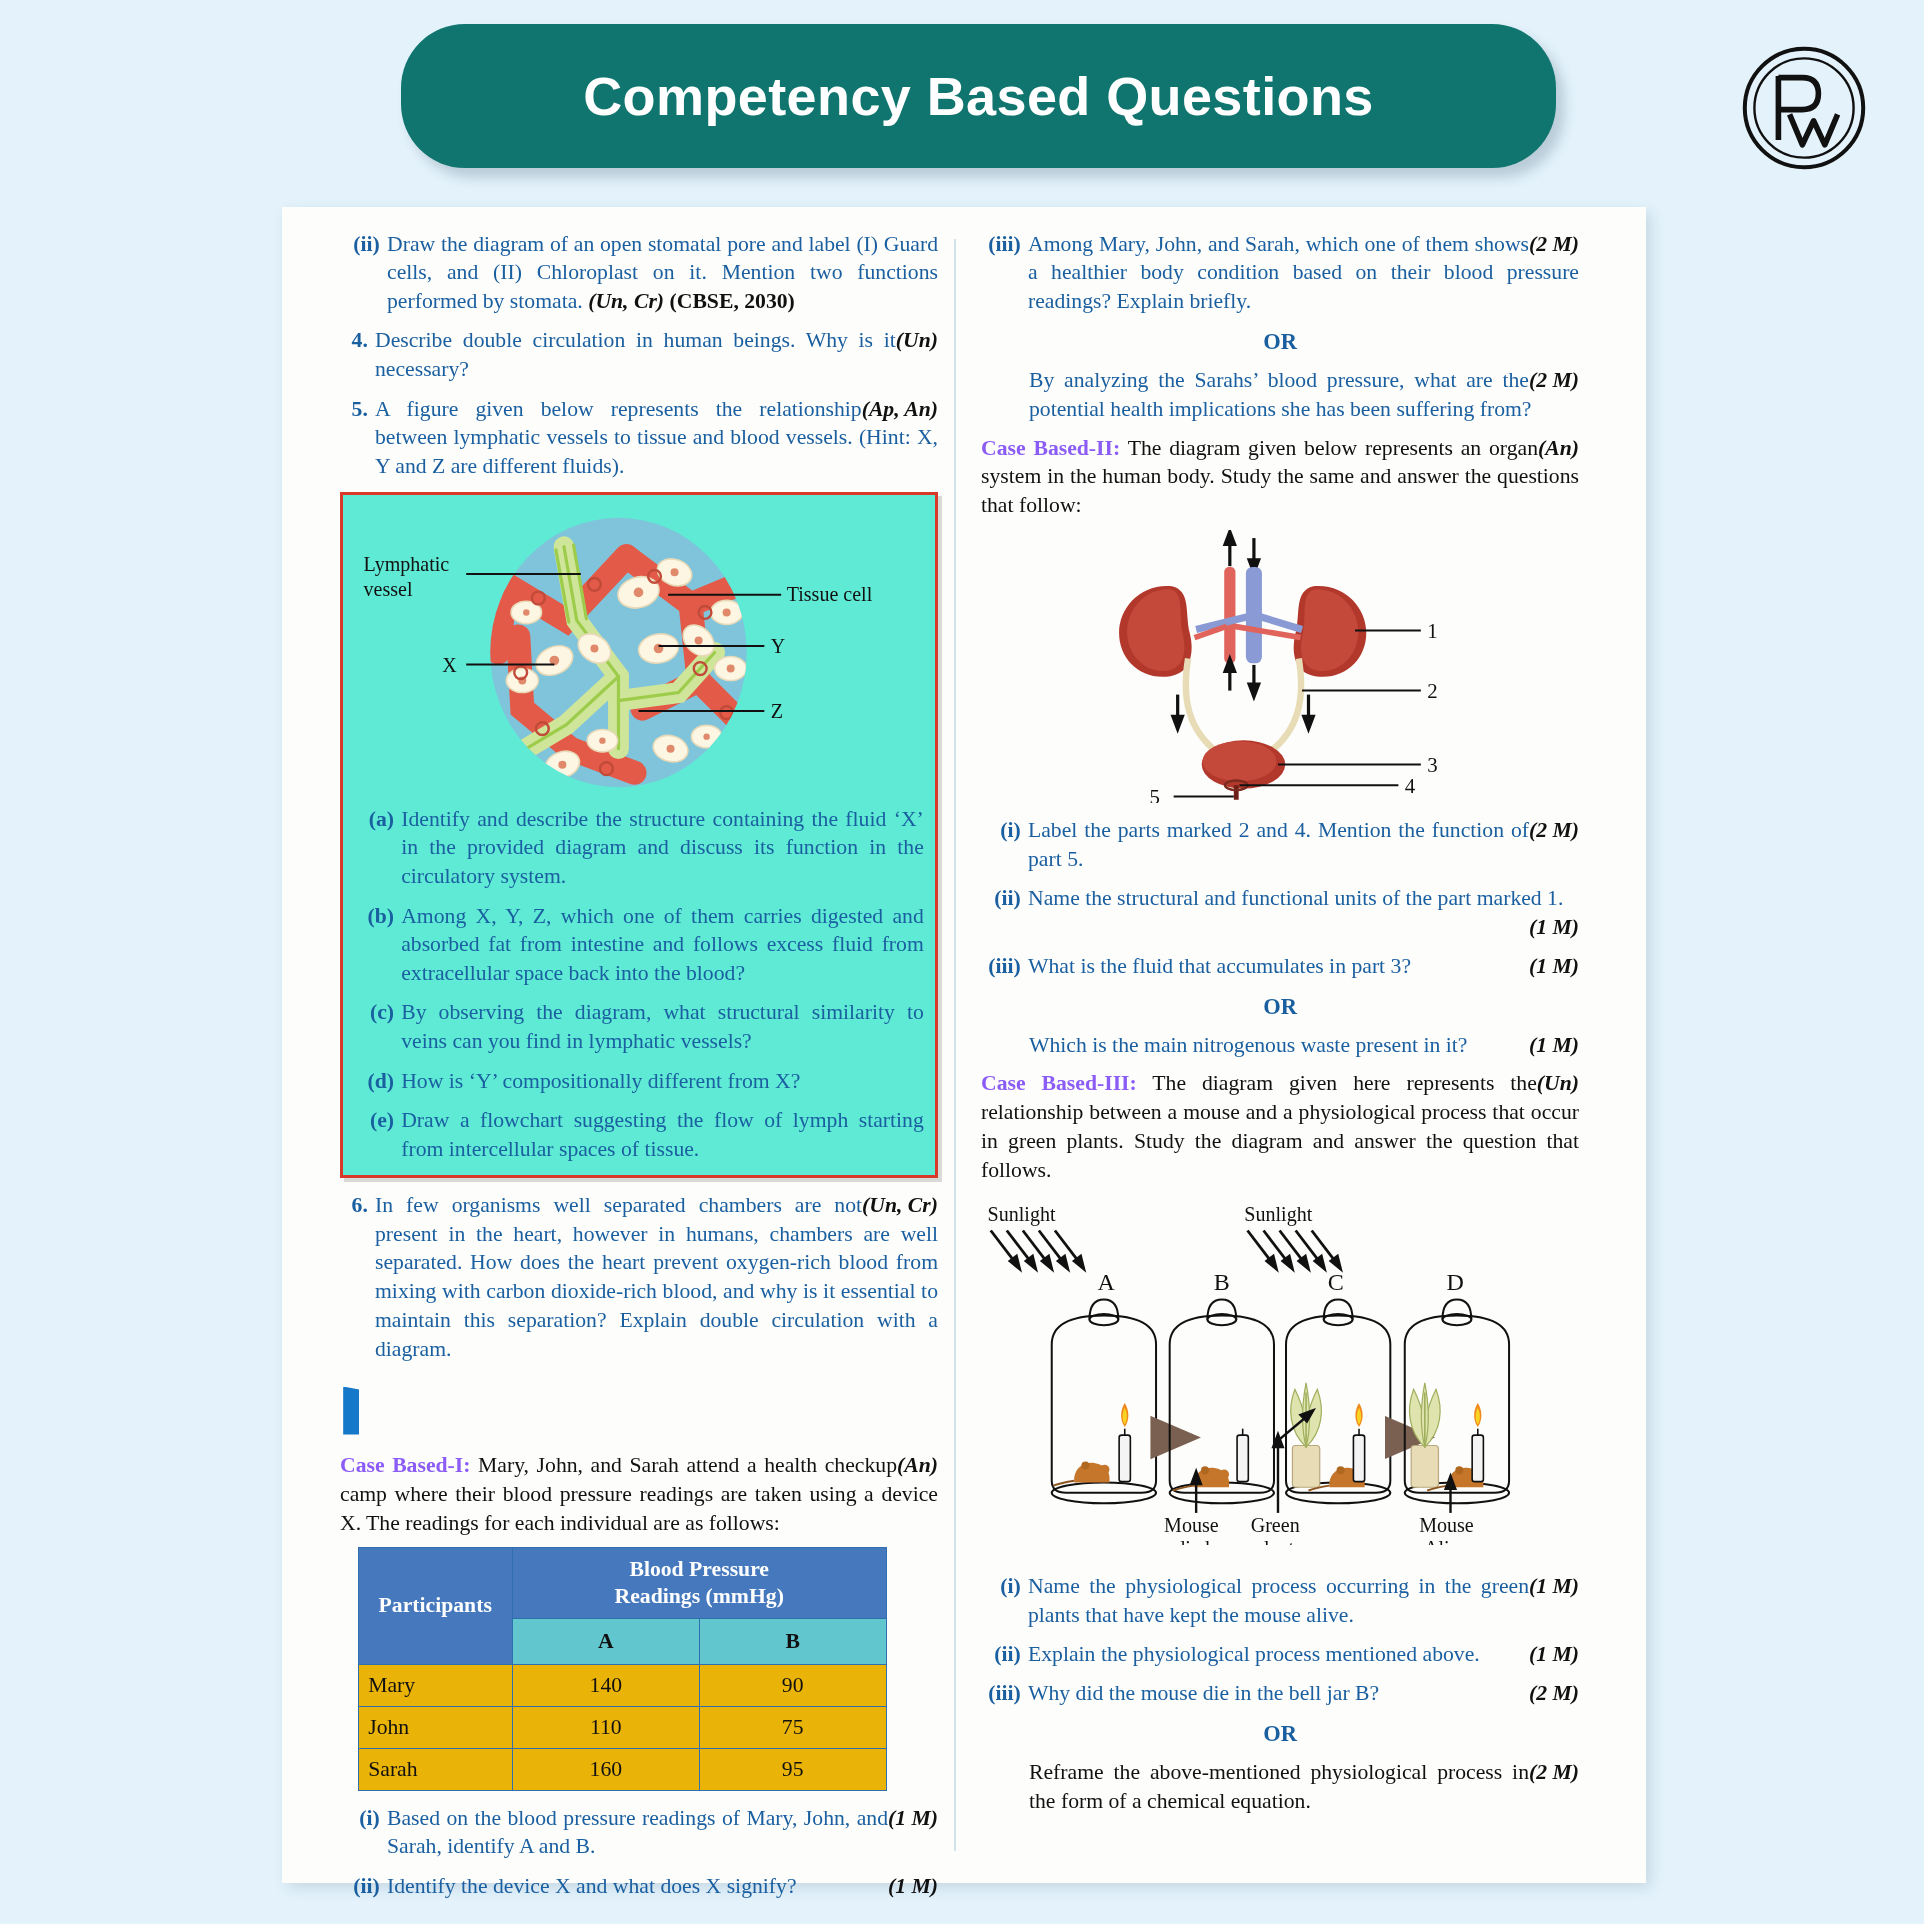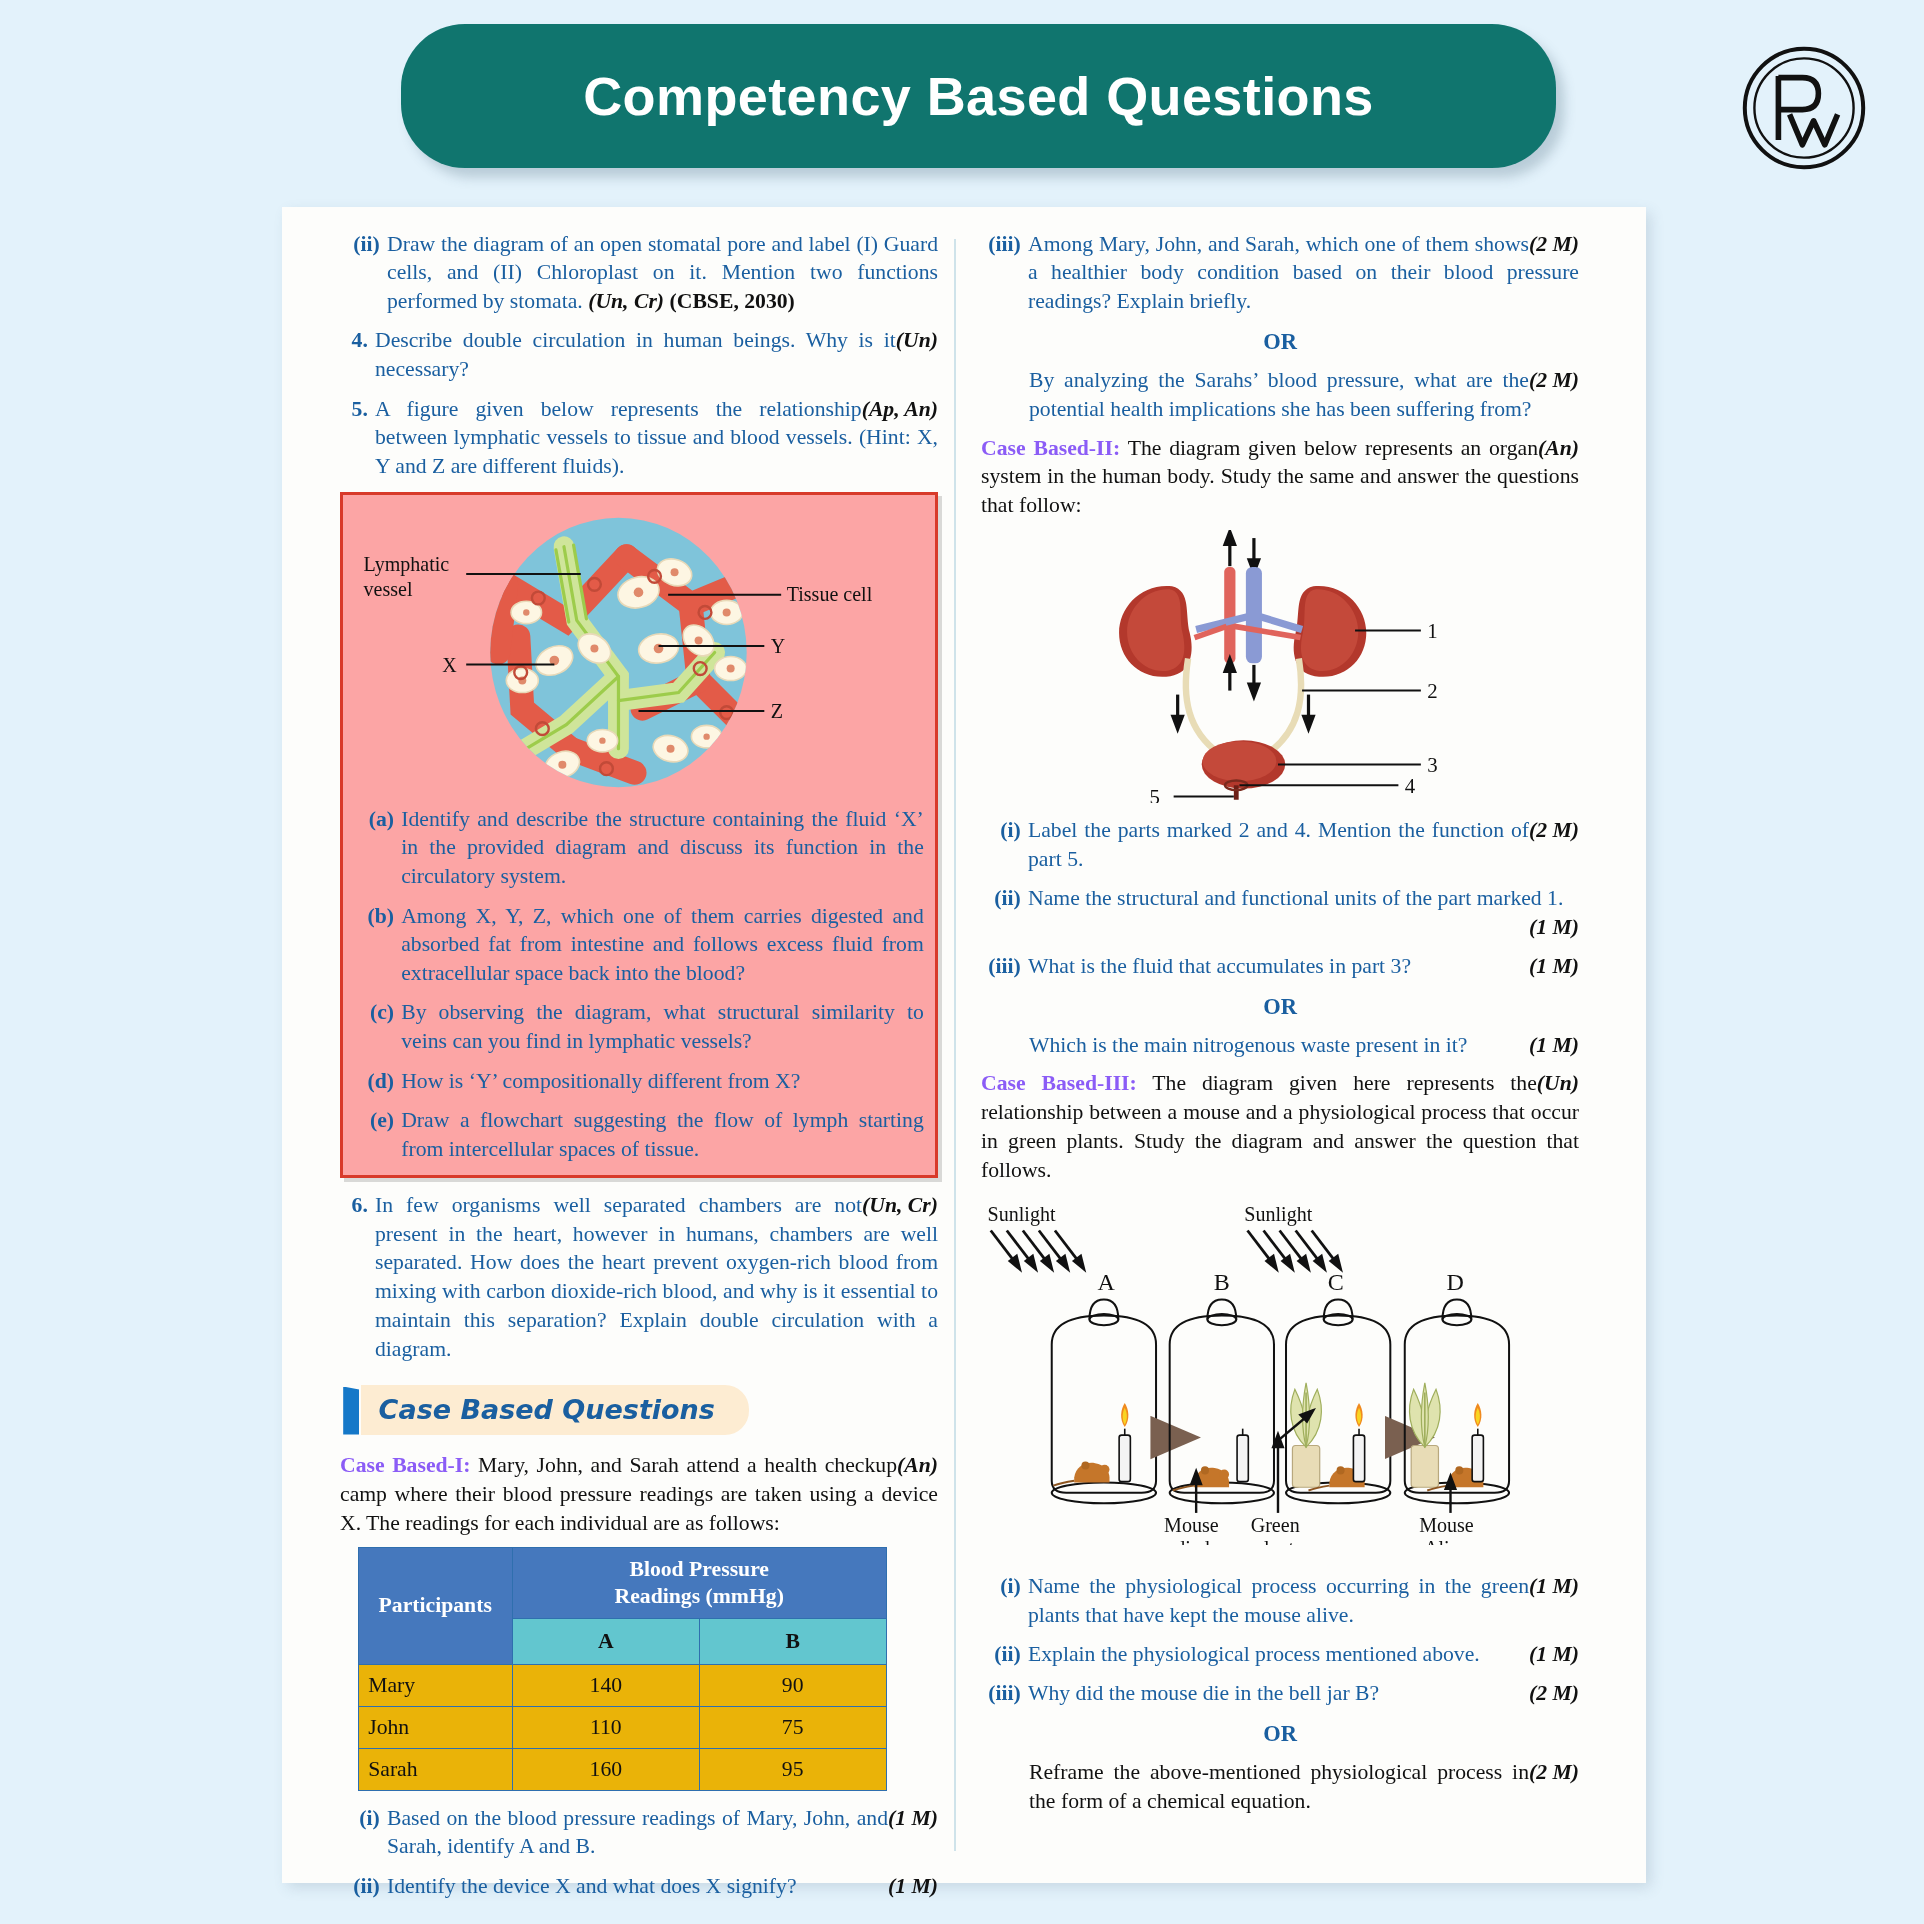--- a/index.html
+++ b/index.html
@@ -64,21 +64,21 @@
     text-align: center; font-weight: bold; font-size: 22.5px;
     color: #1a5fa0; margin: 13px 0 11.2px 0;
   }
   .para { font-size: 21.7px; color: #111; text-align: justify; line-height: 1.33; margin-bottom: 9.6px; }
   .para .cb { font-weight: bold; color: #8b5cf6; }
   .para .skill { float: right; }
   .sub-para { font-size: 21.7px; color: #1a5fa0; text-align: justify; line-height:1.33; margin: 0 0 9.6px 48px; }
 
   
   .redbox {
-    border: 3.2px solid #d83a2a; background: #fca5a5;
+    border: 3.2px solid #d83a2a; background: #5eead4;
     padding: 13px 11.2px 9.6px 11.2px; margin: 8px 0 13px 0;
     box-shadow: 4px 4px 0 rgba(150,150,150,.35);
   }
 
   
   .lymph-fig { position: relative; height: 297px; }
 
   
   .cbq-head { position: relative; height: 50px; margin: 21px 0 16px 0; }
   .cbq-pill {
@@ -292,23 +292,20 @@
 
     <div class="q">
       <div class="q-num w-num">6.</div>
       <div class="q-body">
         <span class="marks">(Un, Cr)</span>
         <span>In few organisms well separated chambers are not present in the heart, however in humans, chambers are well separated. How does the heart prevent oxygen-rich blood from mixing with carbon dioxide-rich blood, and why is it essential to maintain this separation? Explain double circulation with a diagram.</span>
       </div>
     </div>
 
     <div class="cbq-head">
-      <div class="cbq-pill">
-        <span class="cbq-text">Case Based Questions</span>
-      </div>
       <div class="cbq-bar"></div>
     </div>
 
     <div class="para">
       <span class="skill" style="float:right">(An)</span>
       <span class="cb">Case Based-I:</span><span> Mary, John, and Sarah attend a health checkup camp where their blood pressure readings are taken using a device X. The readings for each individual are as follows:</span>
     </div>
 
     <table class="bp">
       <tbody>

